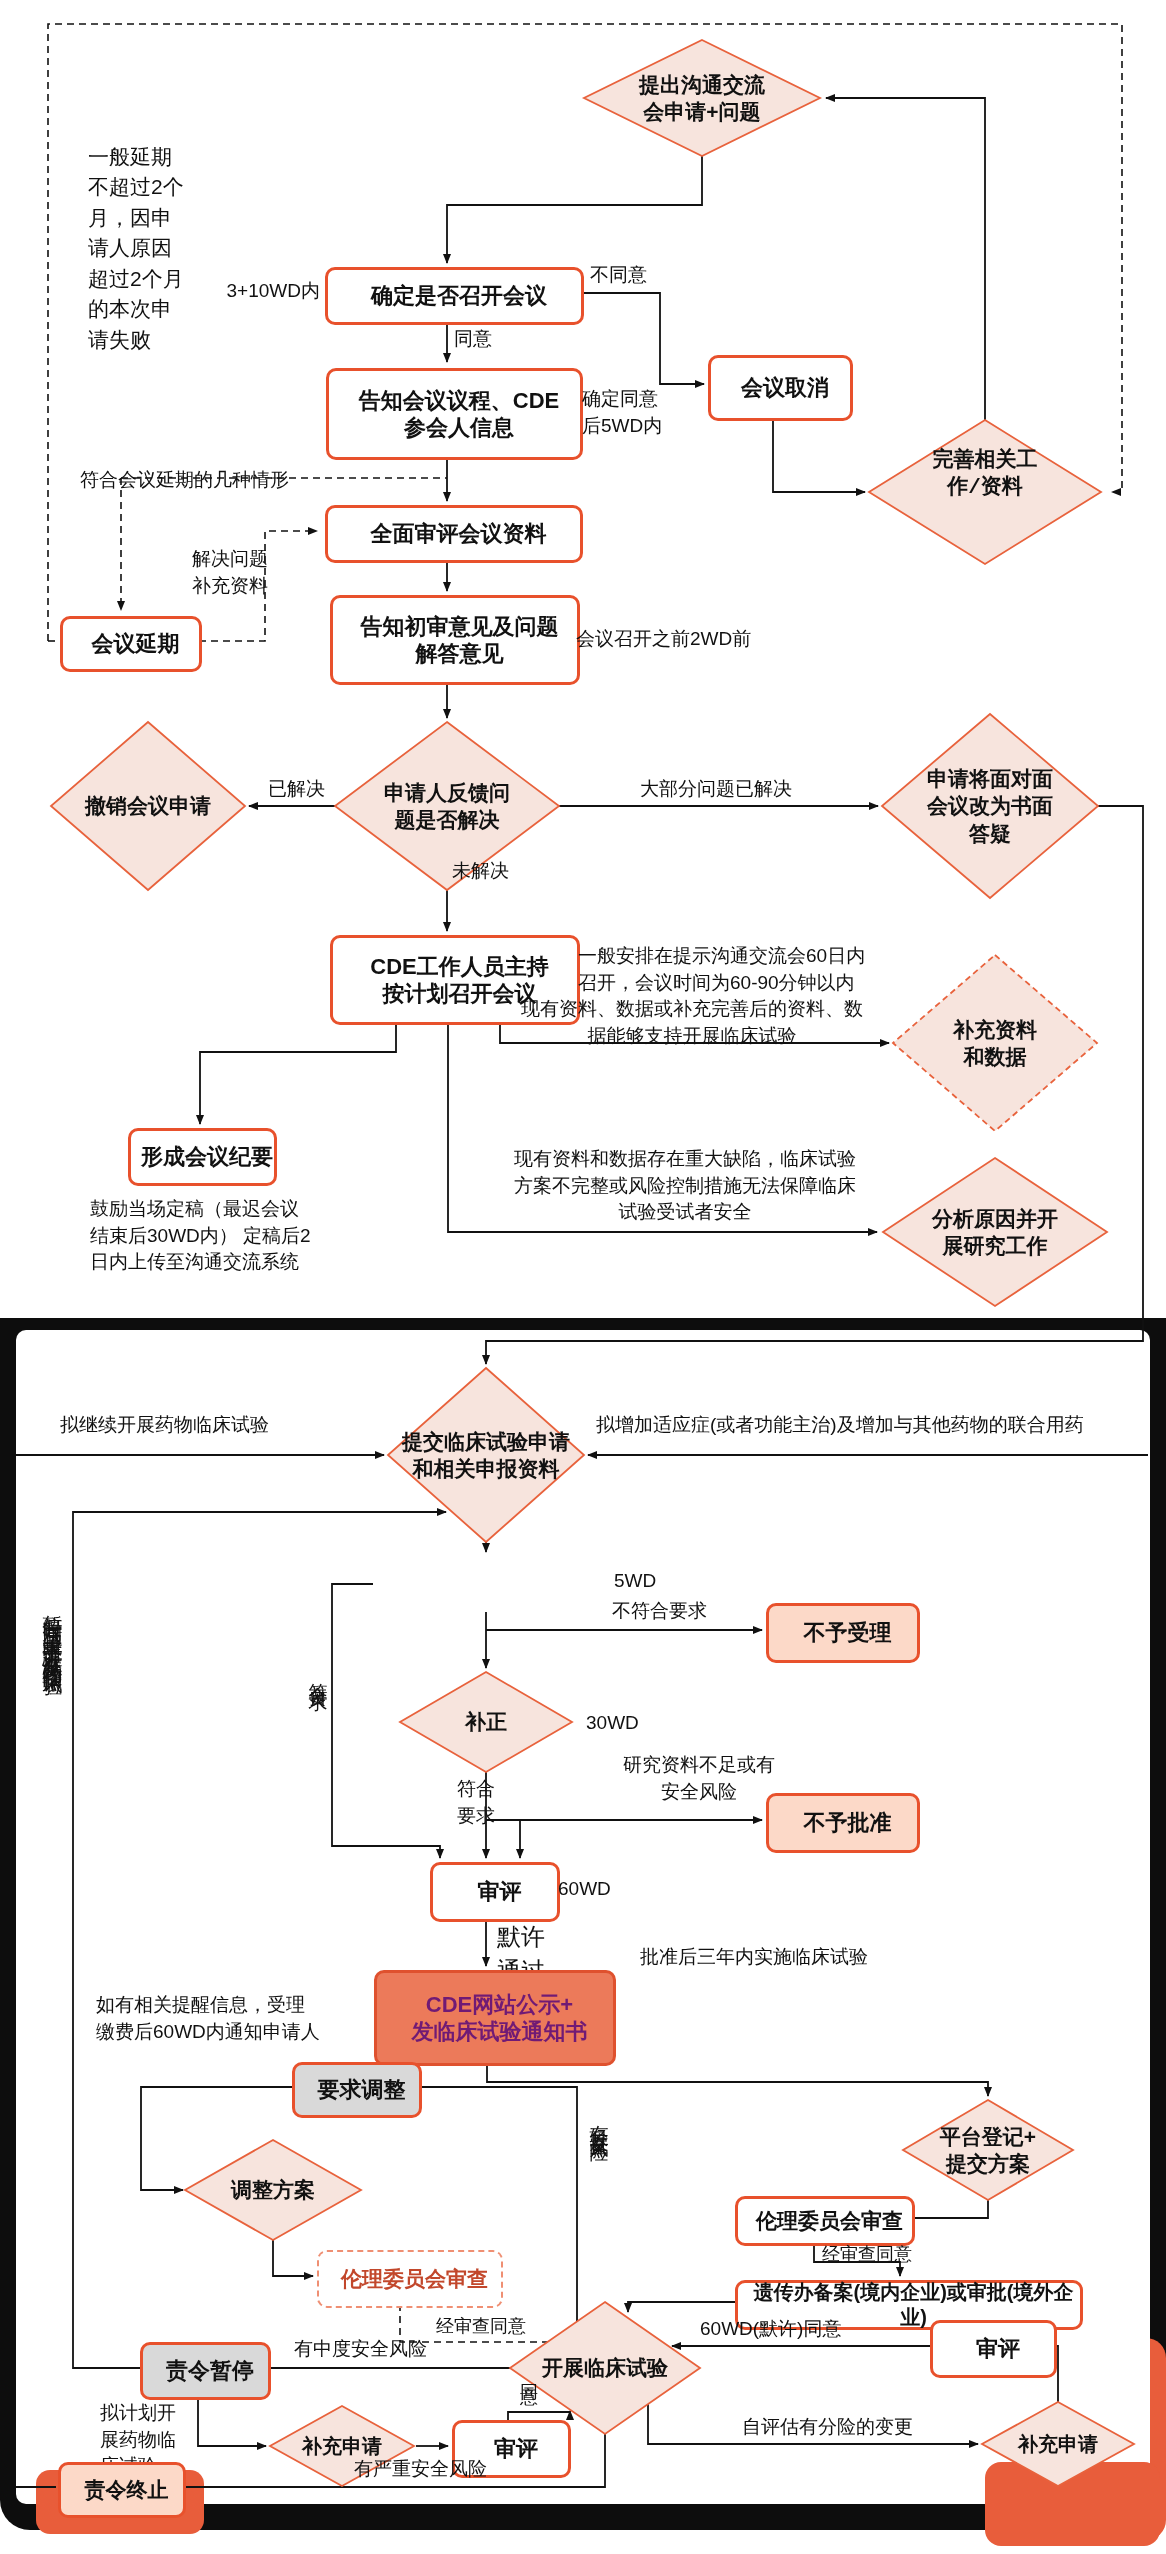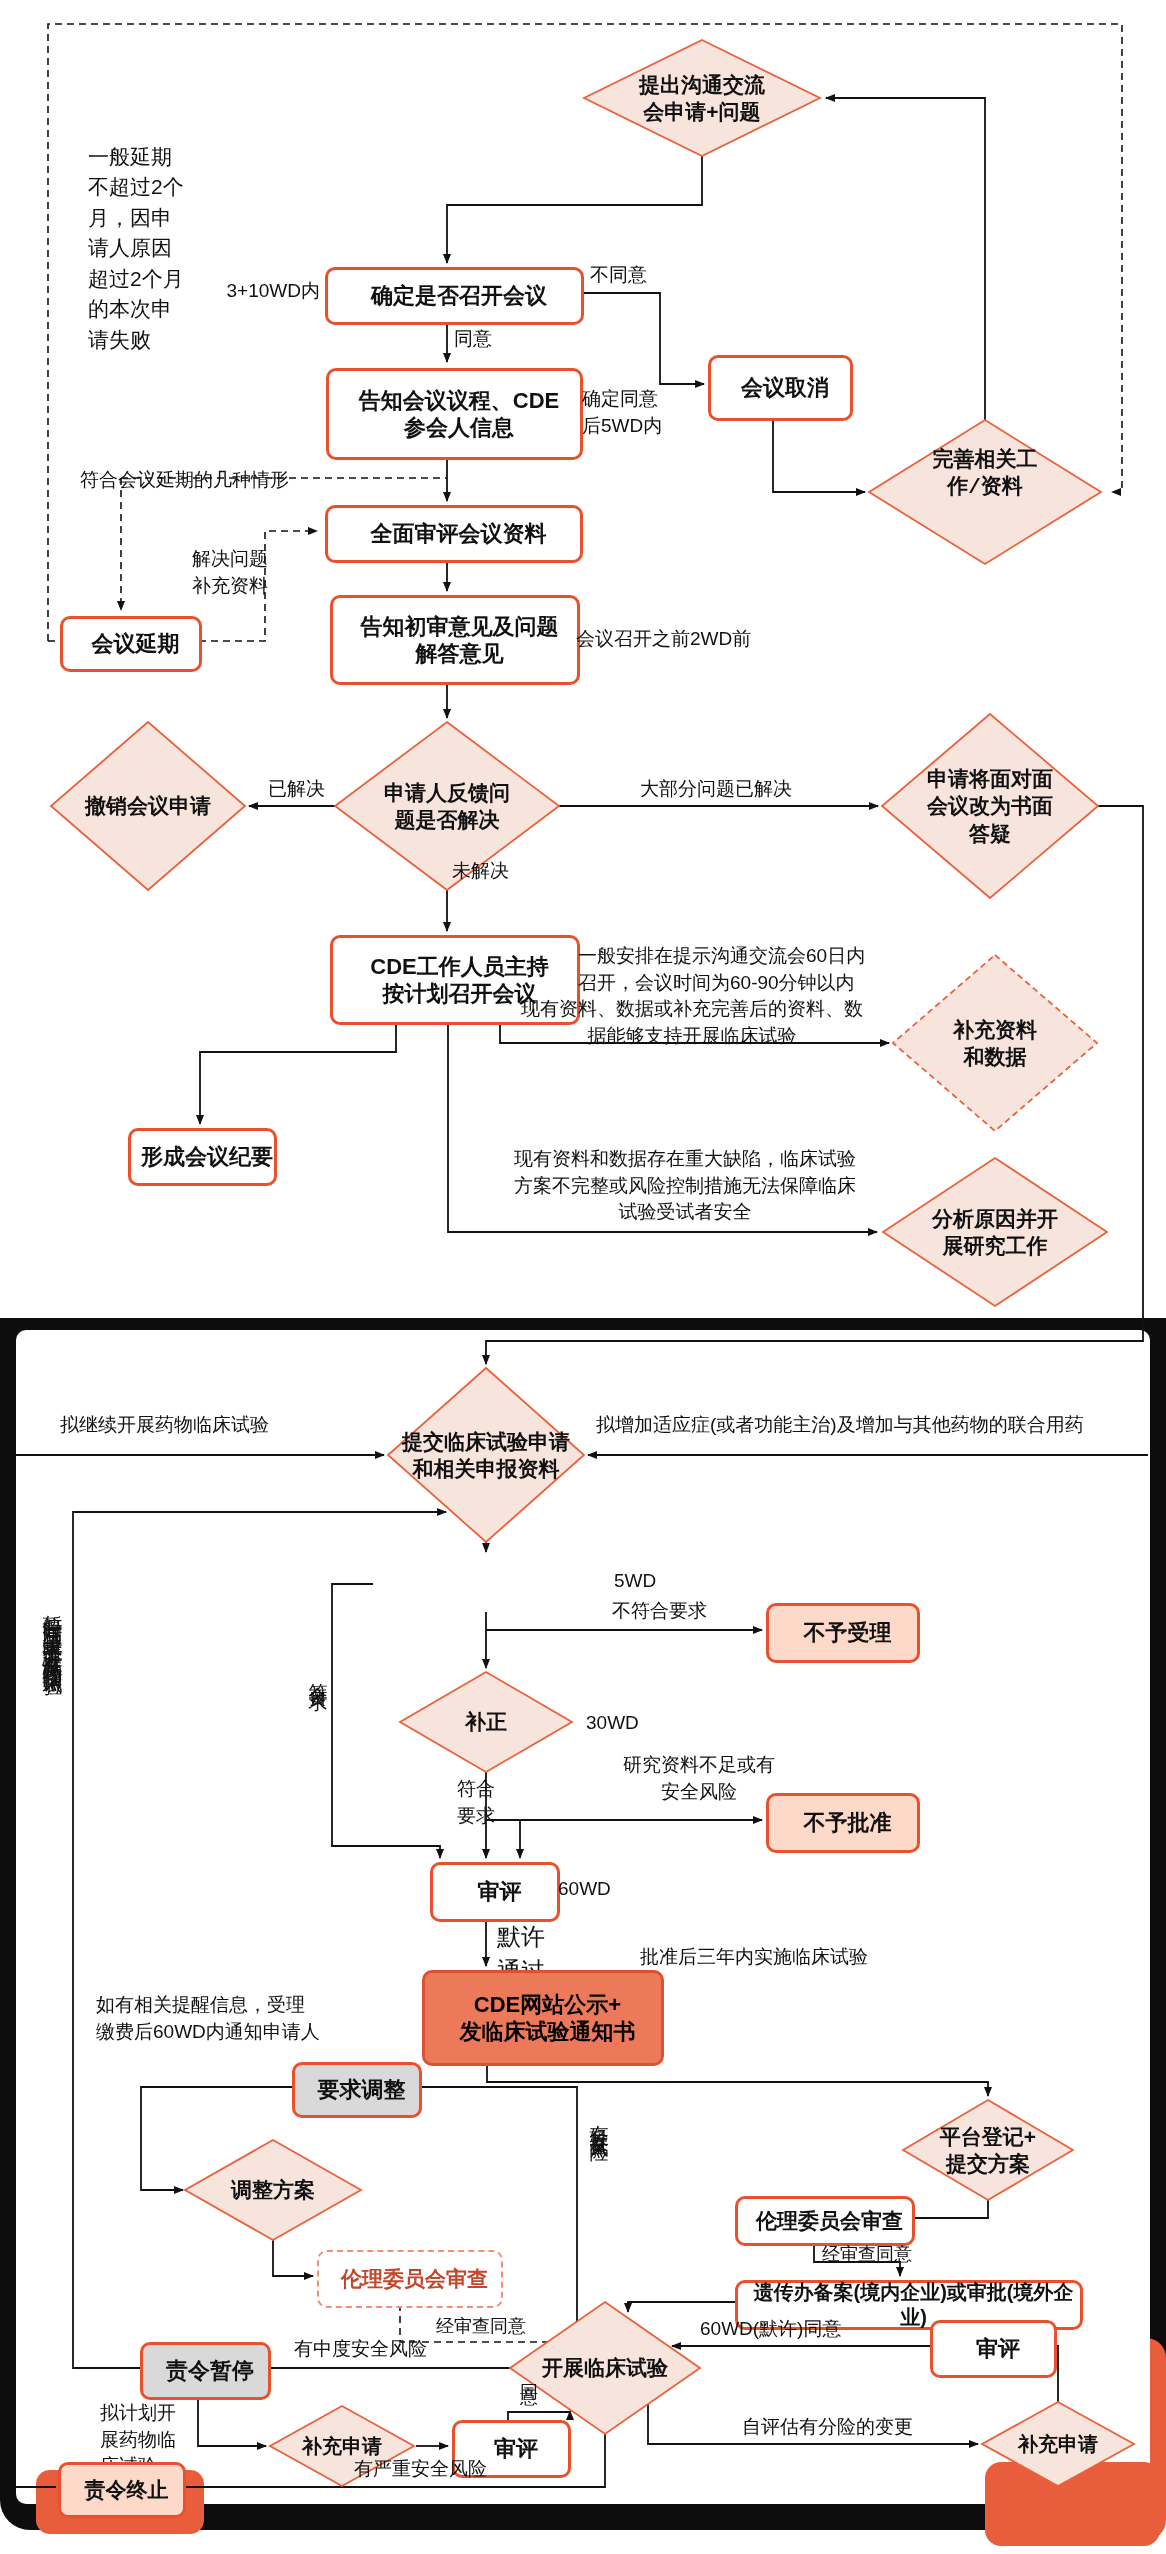--- a/index.html
+++ b/index.html
@@ -16,21 +16,21 @@
         border:3px solid #e8512c;border-radius:10px;background:#fff;font-weight:bold;font-size:22px;
         line-height:1.25;white-space:pre-line;padding-left:9px;}
   .dtext{position:absolute;z-index:7;display:flex;align-items:center;justify-content:center;text-align:center;
         font-weight:bold;font-size:21px;line-height:1.3;white-space:pre-line;}
   .lbl{position:absolute;z-index:7;font-size:19px;line-height:1.4;white-space:pre-line;}
   .ctr{text-align:center;}
   .rt{text-align:right;}
   .vert{writing-mode:vertical-rl;text-orientation:upright;letter-spacing:3px;line-height:1.1;}
   .fill-salmon{background:#fcd9c8;}
   .fill-gray{background:#d9d9d9;}
-  .fill-red{background:#ec7a5a;color:#000000;border-color:#df512e;margin-left:48px;}
+  .fill-red{background:#ec7a5a;color:#701a75;border-color:#df512e;}
   .dashedbox{border:2px dashed #ef8f73;}
 </style>
 </head>
 <body>
 
 <div id="stage">
 
   <div class="deco" id="blackpanel"></div>
   <div class="deco" id="redbar-right"></div>
   <div class="deco" id="whitecard"></div>
@@ -161,20 +161,23 @@
 按计划召开会议</div>
   <div class="lbl" style="left:578px;top:943px;width:390px;">一般安排在提示沟通交流会60日内
 召开，会议时间为60-90分钟以内</div>
 
   <div class="lbl ctr" style="left:500px;top:996px;width:384px;">现有资料、数据或补充完善后的资料、数
 据能够支持开展临床试验</div>
   <div class="dtext" style="left:915px;top:1003px;width:160px;height:80px;">补充资料
 和数据</div>
 
   <div class="node" style="left:128px;top:1128px;width:134px;height:52px;">形成会议纪要</div>
+  <div class="lbl" style="left:90px;top:1196px;width:280px;">鼓励当场定稿（最迟会议
+结束后30WD内） 定稿后2
+日内上传至沟通交流系统</div>
 
   <div class="lbl ctr" style="left:490px;top:1146px;width:390px;">现有资料和数据存在重大缺陷，临床试验
 方案不完整或风险控制措施无法保障临床
 试验受试者安全</div>
   <div class="dtext" style="left:905px;top:1192px;width:180px;height:80px;">分析原因并开
 展研究工作</div>
 
   <div class="lbl" style="left:60px;top:1412px;width:300px;">拟继续开展药物临床试验</div>
   <div class="lbl" style="left:596px;top:1412px;width:552px;overflow:hidden;white-space:nowrap;">拟增加适应症(或者功能主治)及增加与其他药物的联合用药</div>
   <div class="dtext" style="left:386px;top:1415px;width:200px;height:80px;">提交临床试验申请

